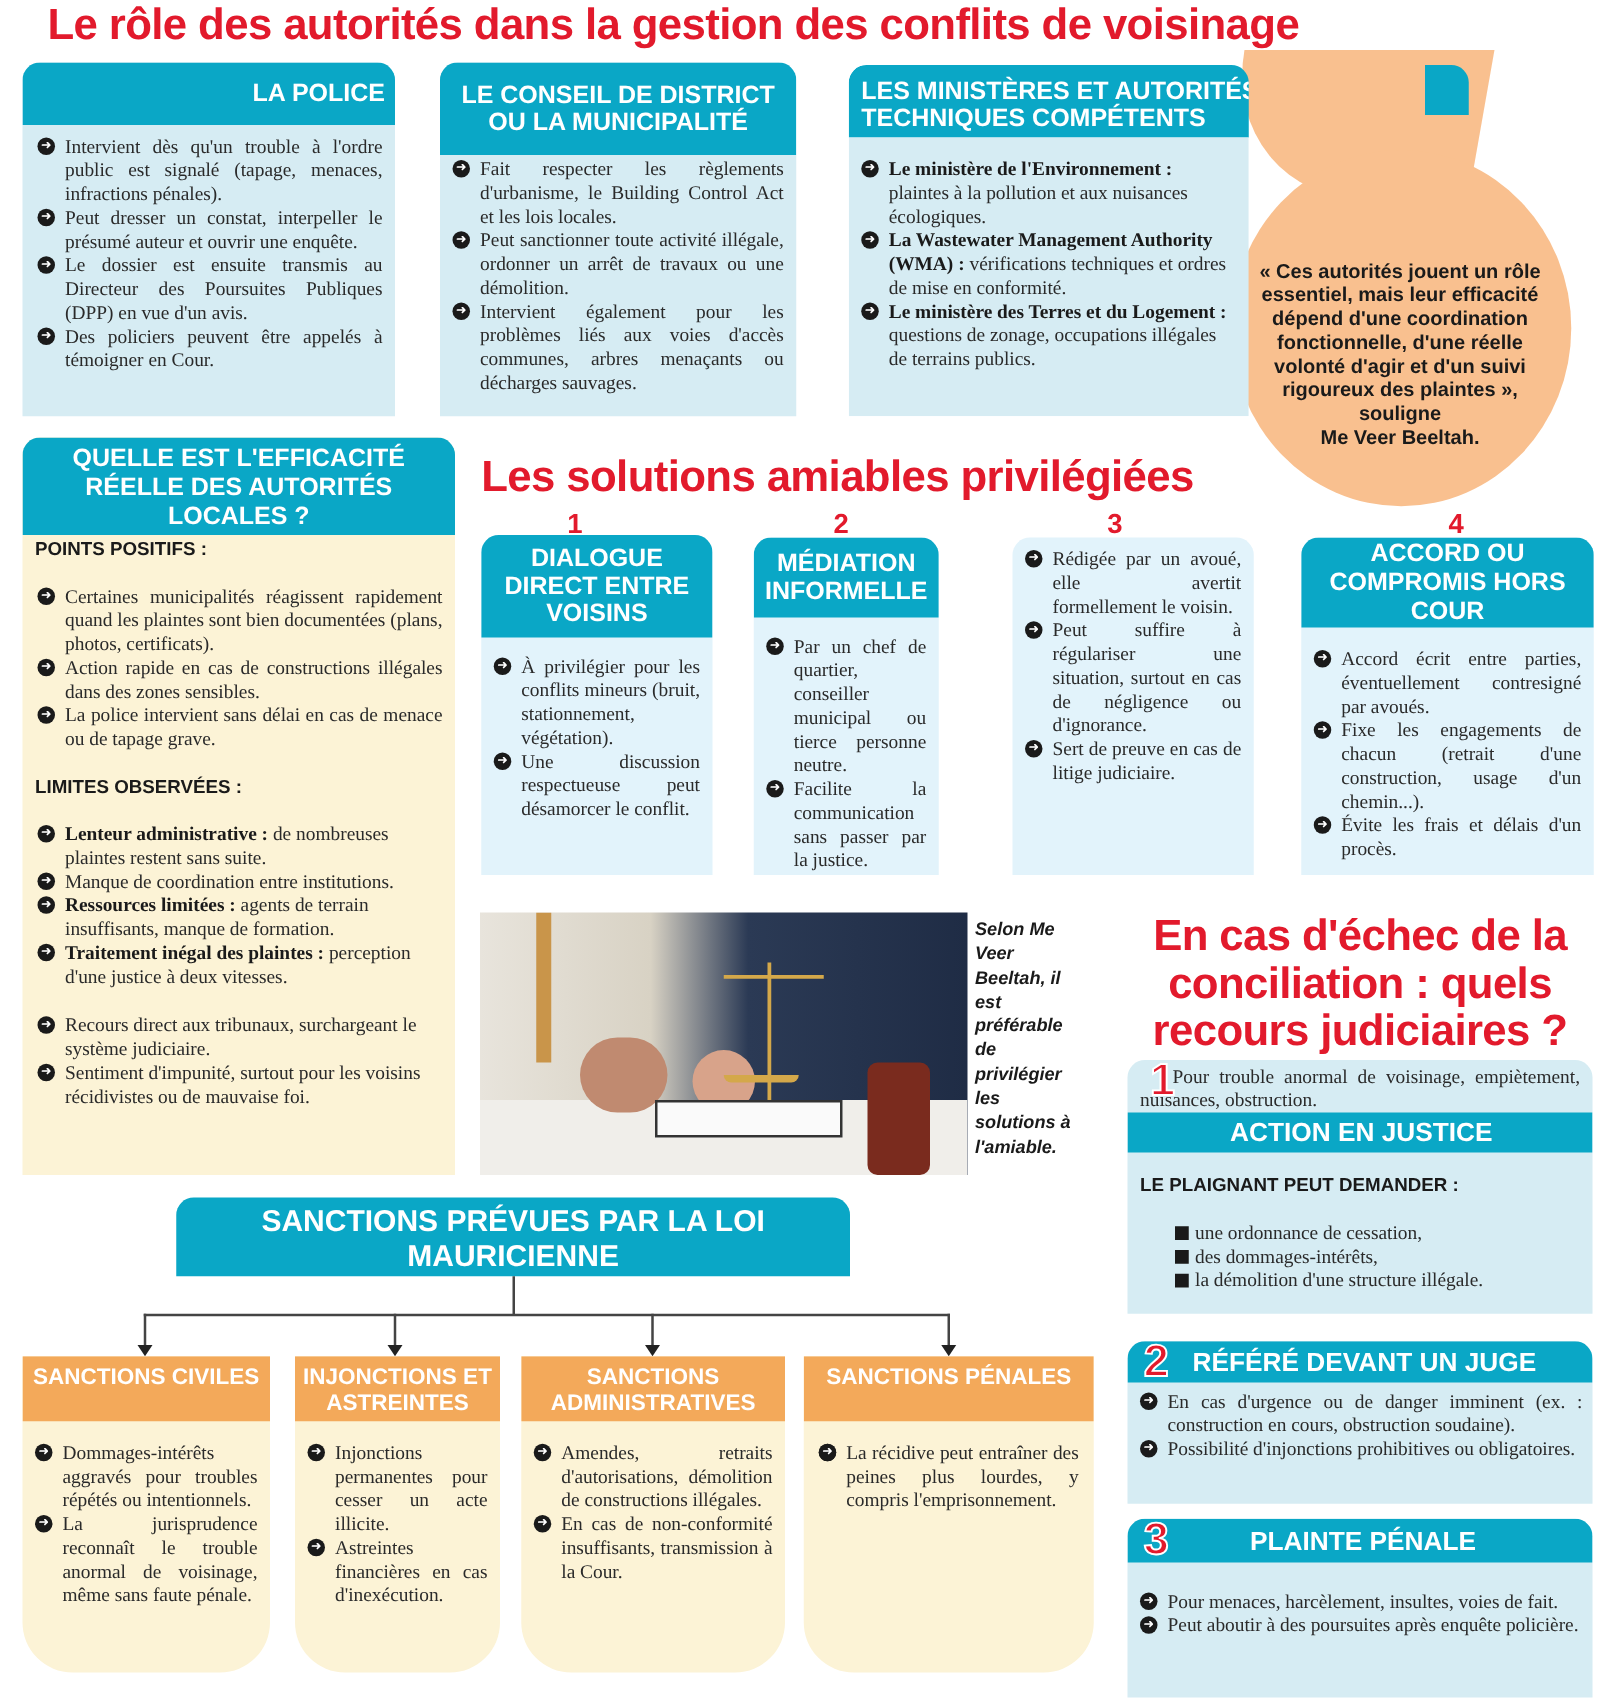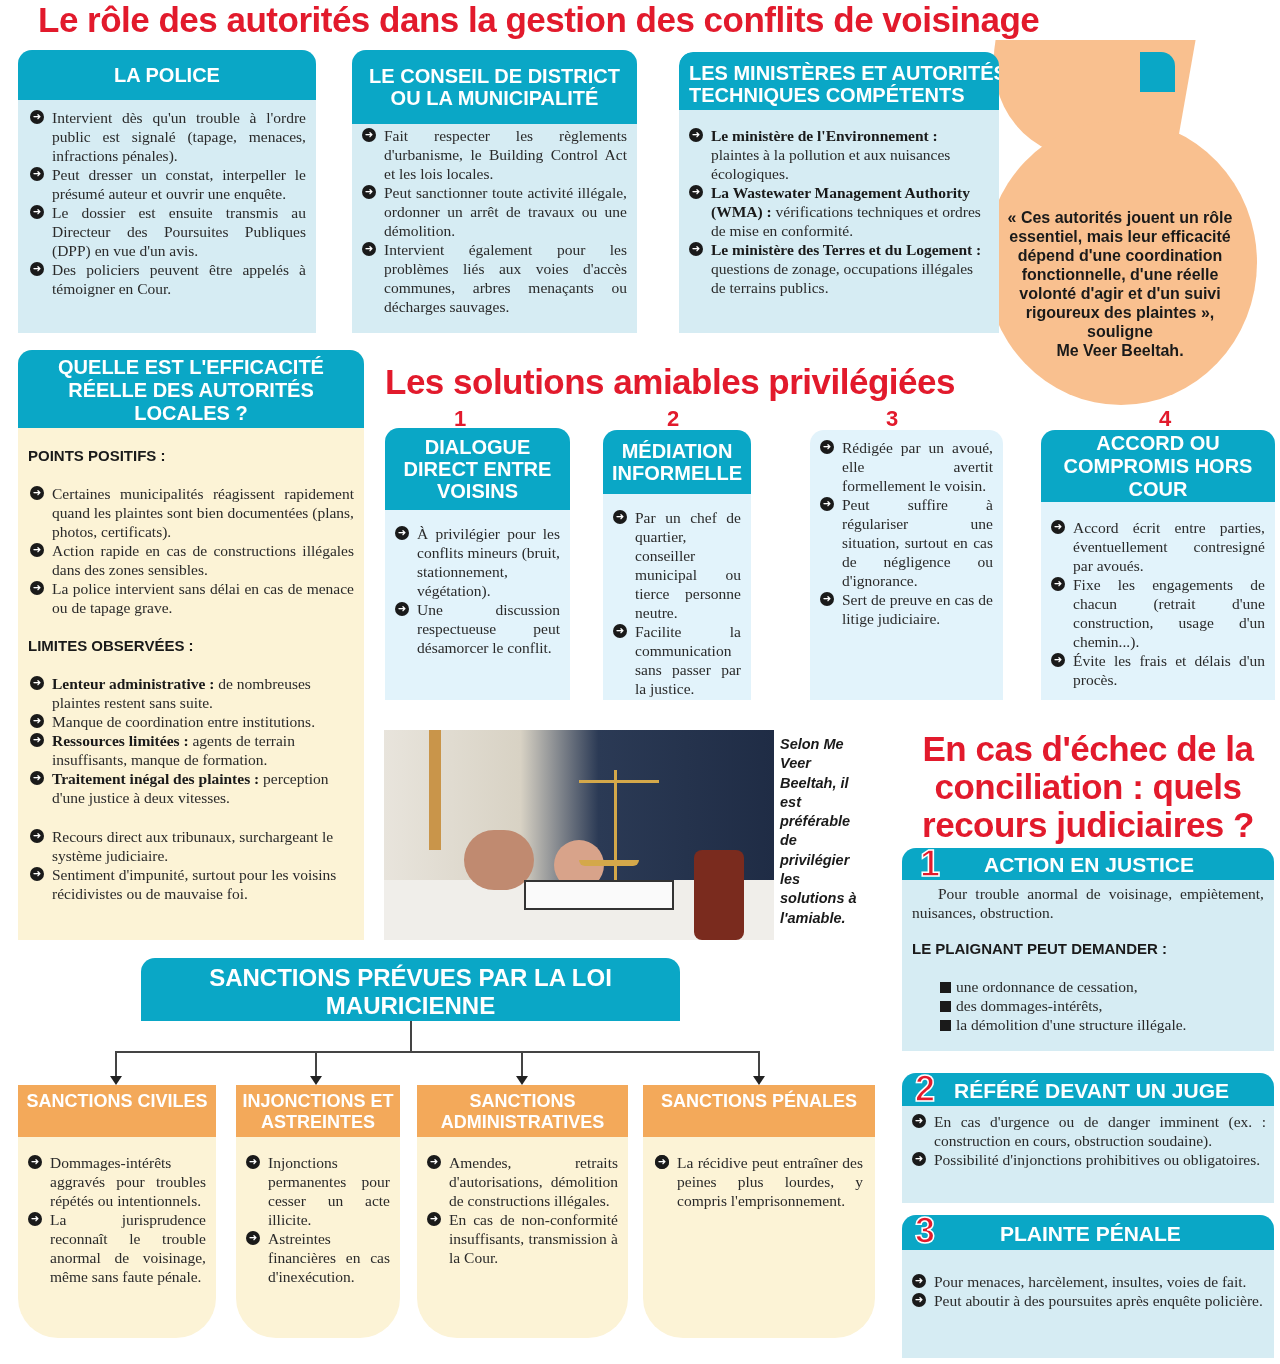--- a/index.html
+++ b/index.html
@@ -1,21 +1,21 @@
 <!DOCTYPE html>
 <html><head>
 <meta charset="utf-8">
 <style>
 *{box-sizing:border-box;margin:0;padding:0}
 body{width:1280px;height:1364px;background:#fff;position:relative;overflow:hidden;font-family:"Liberation Serif","DejaVu Serif",serif;color:#2a2a2a}
 .abs{position:absolute}
 .h-red{font-family:"Liberation Sans","DejaVu Sans",sans-serif;font-weight:bold;color:#e21a2c;letter-spacing:-0.5px}
 .teal{background:#0aa7c6}
 .card{position:absolute;border-radius:14px 14px 0 0;overflow:hidden;background:#d6ecf3}
-.card .hd{background:#0aa7c6;color:#fff;font-family:"Liberation Sans","DejaVu Sans",sans-serif;font-weight:bold;text-align:center;line-height:1.05;display:flex;align-items:center;justify-content:center;flex-direction:column;padding:4px 8px}
+.card .hd{background:#0aa7c6;color:#fff;font-family:"Liberation Sans","DejaVu Sans",sans-serif;font-weight:bold;text-align:center;line-height:1.05;display:flex;align-items:flex-end;justify-content:center;flex-direction:column;padding:4px 8px}
 .card.light{background:#e2f3fb}
 .ul{list-style:none;font-size:15.5px;line-height:19px;text-align:justify}
 .ul li{position:relative;padding-left:22px}
 .ul li .b{position:absolute;left:0;top:2px;width:14px;height:14px;border-radius:50%;background:#1a1a1a;color:#fff;font-size:10px;line-height:14px;text-align:center;font-family:"DejaVu Sans",sans-serif}
 .bold{font-weight:bold;color:#1a1a1a}
 .subh{font-family:"Liberation Sans","DejaVu Sans",sans-serif;font-weight:bold;font-size:15px;color:#1a1a1a}
 .num{position:absolute;font-family:"Liberation Sans","DejaVu Sans",sans-serif;font-weight:900;color:#e21a2c;text-align:center}
 .orange-card{position:absolute;background:#fcf3d6;border-radius:0 0 40px 40px;overflow:hidden}
 .orange-card .hd{background:#f3a95a;color:#fff;font-family:"Liberation Sans","DejaVu Sans",sans-serif;font-weight:bold;text-align:center;font-size:18px;line-height:21px;padding:6px 4px}
 .line{position:absolute;background:#444}
@@ -65,21 +65,21 @@
   </ul>
 </div>
 <div class="abs teal" style="left:1140px;top:52px;width:35px;height:40px;border-radius:0 14px 0 0"></div>
 
 <div class="abs" style="left:995px;top:208px;width:250px;text-align:center;font-family:'Liberation Sans','DejaVu Sans',sans-serif;font-weight:bold;font-size:16px;line-height:19px;color:#1a1a1a">
   <span>« Ces autorités jouent un rôle essentiel, mais leur efficacité dépend d'une coordination fonctionnelle, d'une réelle volonté d'agir et d'un suivi rigoureux des plaintes », souligne</span><br><span>Me Veer Beeltah.</span>
 </div>
 
 <div class="abs" style="left:18px;top:350px;width:346px;height:590px;background:#fcf3d6;border-radius:14px 14px 0 0;overflow:hidden">
   <div class="hd" style="background:#0aa7c6;color:#fff;font-family:Liberation Sans, sans-serif;font-weight:bold;font-size:20px;line-height:23px;text-align:center;height:78px;padding:6px 20px 0">QUELLE EST L'EFFICACITÉ RÉELLE DES AUTORITÉS LOCALES ?</div>
-  <div class="subh" style="padding:19px 10px 0">POINTS POSITIFS :</div>
+  <div class="subh" style="padding:3px 10px 0">POINTS POSITIFS :</div>
   <ul class="ul" style="padding:20px 10px 0 12px">
     <li><span class="b">➜</span><span>Certaines municipalités réagissent rapidement quand les plaintes sont bien documentées (plans, photos, certificats).</span></li>
     <li><span class="b">➜</span><span>Action rapide en cas de constructions illégales dans des zones sensibles.</span></li>
     <li><span class="b">➜</span><span>La police intervient sans délai en cas de menace ou de tapage grave.</span></li>
   </ul>
   <div class="subh" style="padding:20px 10px 0">LIMITES OBSERVÉES :</div>
   <ul class="ul" style="padding:20px 10px 0 12px;text-align:left">
     <li><span class="b">➜</span><span class="bold">Lenteur administrative :</span><span> de nombreuses plaintes restent sans suite.</span></li>
     <li><span class="b">➜</span><span>Manque de coordination entre institutions.</span></li>
     <li><span class="b">➜</span><span class="bold">Ressources limitées :</span><span> agents de terrain insuffisants, manque de formation.</span></li>
@@ -145,22 +145,22 @@
   <div style="position:absolute;left:195px;top:50px;width:80px;height:3px;background:#d4a84a"></div>
   <div style="position:absolute;left:195px;top:130px;width:60px;height:6px;border-radius:0 0 30px 30px;background:#d4a84a"></div>
   <div style="position:absolute;left:310px;top:120px;width:50px;height:90px;border-radius:8px;background:#7a2b1e"></div>
   <div style="position:absolute;left:140px;top:150px;width:150px;height:30px;background:#fafafa;border:2px solid #333"></div>
 </div>
 <div class="abs" style="left:780px;top:735px;width:85px;font-family:'Liberation Sans','DejaVu Sans',sans-serif;font-weight:bold;font-style:italic;font-size:14.5px;line-height:19.3px;color:#1a1a1a">Selon Me Veer Beeltah, il est préférable de privilégier les solutions à l'amiable.</div>
 
 <div class="abs h-red" style="left:898px;top:730px;width:380px;font-size:35px;line-height:38px;text-align:center">En cas d'échec de la conciliation : quels recours judiciaires ?</div>
 
 <div class="card" style="left:902px;top:848px;width:372px;height:203px">
+  <div style="padding:4px 10px 0;font-size:15.5px;line-height:19px;text-align:justify;text-indent:26px">Pour trouble anormal de voisinage, empiètement, nuisances, obstruction.</div>
   <div style="height:32px;background:#0aa7c6;color:#fff;font-family:'Liberation Sans','DejaVu Sans',sans-serif;font-weight:bold;font-size:21px;line-height:34px;padding-left:82px">ACTION EN JUSTICE</div>
-  <div style="padding:4px 10px 0;font-size:15.5px;line-height:19px;text-align:justify;text-indent:26px">Pour trouble anormal de voisinage, empiètement, nuisances, obstruction.</div>
   <div class="subh" style="padding:18px 10px 0">LE PLAIGNANT PEUT DEMANDER :</div>
   <div style="padding:20px 0 0 38px;font-size:15.5px;line-height:19px">
     <div><span class="sq"></span><span>une ordonnance de cessation,</span></div>
     <div><span class="sq"></span><span>des dommages-intérêts,</span></div>
     <div><span class="sq"></span><span>la démolition d'une structure illégale.</span></div>
   </div>
 </div>
 <div class="bignum" style="left:920px;top:846px">1</div>
 
 <div class="card" style="left:902px;top:1073px;width:372px;height:130px">

